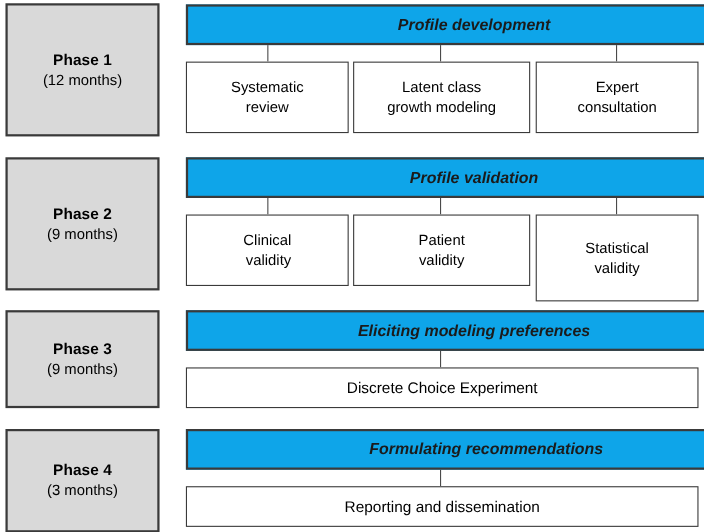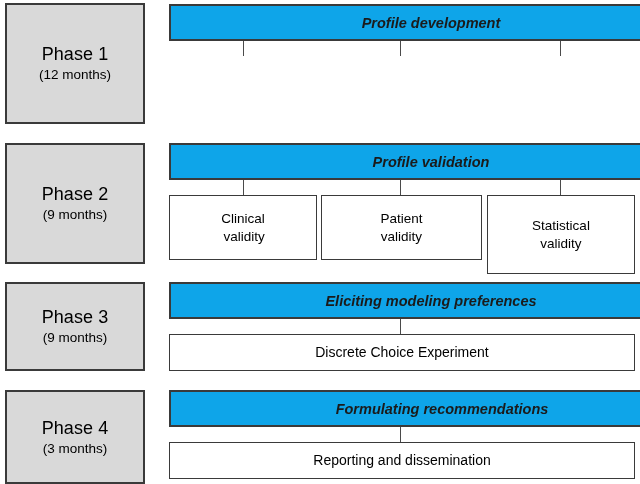--- a/index.html
+++ b/index.html
@@ -34,22 +34,22 @@
     box-sizing: border-box;
     background: #d9d9d9;
     border: 2px solid #3a3a3a;
     display: flex;
     flex-direction: column;
     align-items: center;
     justify-content: center;
     line-height: 1.28;
   }
   .phase-title {
-    font-weight: normal;
-    font-size: 18px;
+    font-weight: bold;
+    font-size: 14px;
     letter-spacing: 0.1px;
   }
   .phase-duration {
     font-size: 13.5px;
   }
 
   
   .stack {
     position: absolute;
     left: 169px;
@@ -116,20 +116,25 @@
 
     <div class="stack" style="top:0px;height:128px;">
       <div class="header-bar" style="top:4px;height:37px;">
         <span>Profile development</span>
       </div>
 
       <div class="connector" style="left:74px;top:41px;height:15px;"></div>
       <div class="connector" style="left:231px;top:41px;height:15px;"></div>
       <div class="connector" style="left:391px;top:41px;height:15px;"></div>
 
+      <div class="sub-row" style="top:56px;height:65px;">
+        <div class="sub-box" style="left:0px;width:148px;height:65px;">Systematic<br>review</div>
+        <div class="sub-box" style="left:152px;width:161px;height:65px;">Latent class<br>growth modeling</div>
+        <div class="sub-box" style="left:318px;width:148px;height:65px;">Expert<br>consultation</div>
+      </div>
     </div>
   </div>
 
   <div class="phase-row" style="top:139px;height:128px;">
     <div class="phase-box" style="top:4px;height:121px;">
       <div class="phase-title">Phase 2</div>
       <div class="phase-duration">(9 months)</div>
     </div>
 
     <div class="stack" style="top:0px;height:128px;">

